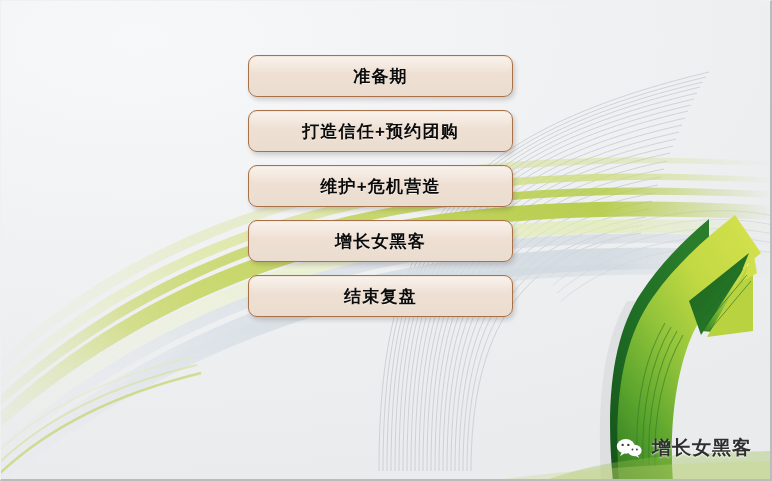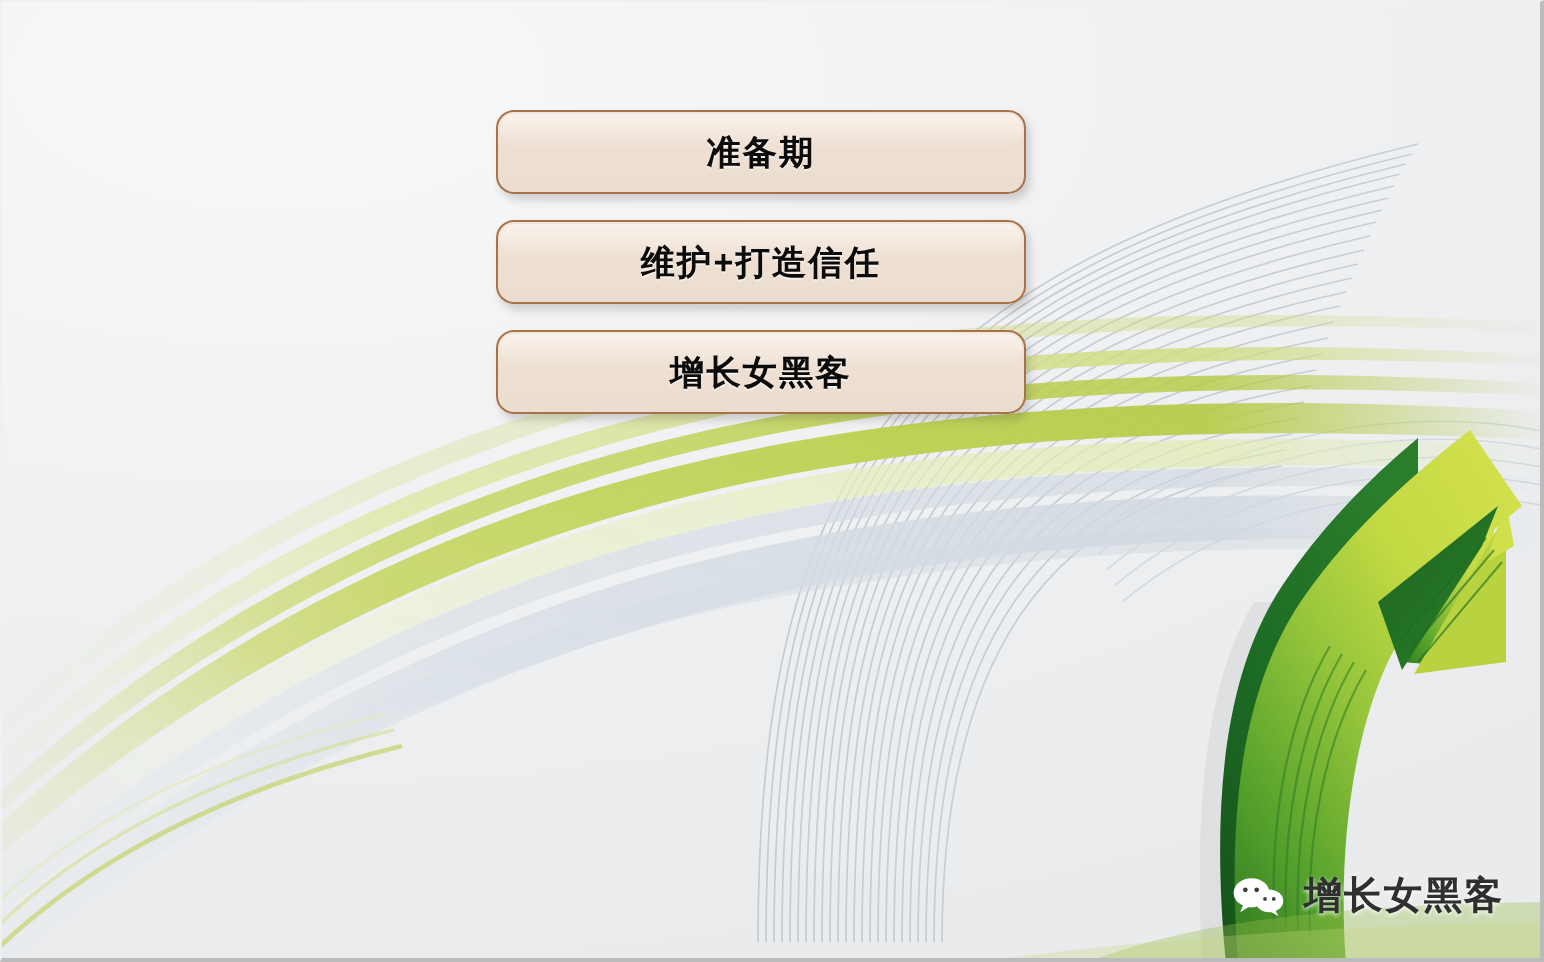--- a/index.html
+++ b/index.html
@@ -264,24 +264,30 @@
       <path d="M540,481 C590,462 650,452 772,450 L772,481 Z" fill="#9cbf4a" opacity="0.35"></path>
       <path d="M480,481 C560,470 650,462 772,460 L772,481 Z" fill="#c6d87a" opacity="0.3"></path>
     </svg>
   </div>
 
   <div id="flow">
     <div class="flow-box">
       <span class="flow-label">准备期</span>
     </div>
     <div class="flow-box">
-      <span class="flow-label">维护+打造信任</span>
+      <span class="flow-label">打造信任+预约团购</span>
+    </div>
+    <div class="flow-box">
+      <span class="flow-label">维护+危机营造</span>
     </div>
     <div class="flow-box">
       <span class="flow-label">增长女黑客</span>
+    </div>
+    <div class="flow-box">
+      <span class="flow-label">结束复盘</span>
     </div>
   </div>
 
   <div id="watermark">
     <span>
       <svg class="wechat-ico" viewBox="0 0 32 26" xmlns="http://www.w3.org/2000/svg">
 
         <ellipse cx="12" cy="11" rx="11" ry="9" fill="#ffffff"></ellipse>
         <path d="M7,18 L5,23 L10.5,19.6 Z" fill="#ffffff"></path>
         <circle cx="8.2" cy="9.2" r="1.45" fill="#3c3c3c"></circle>

